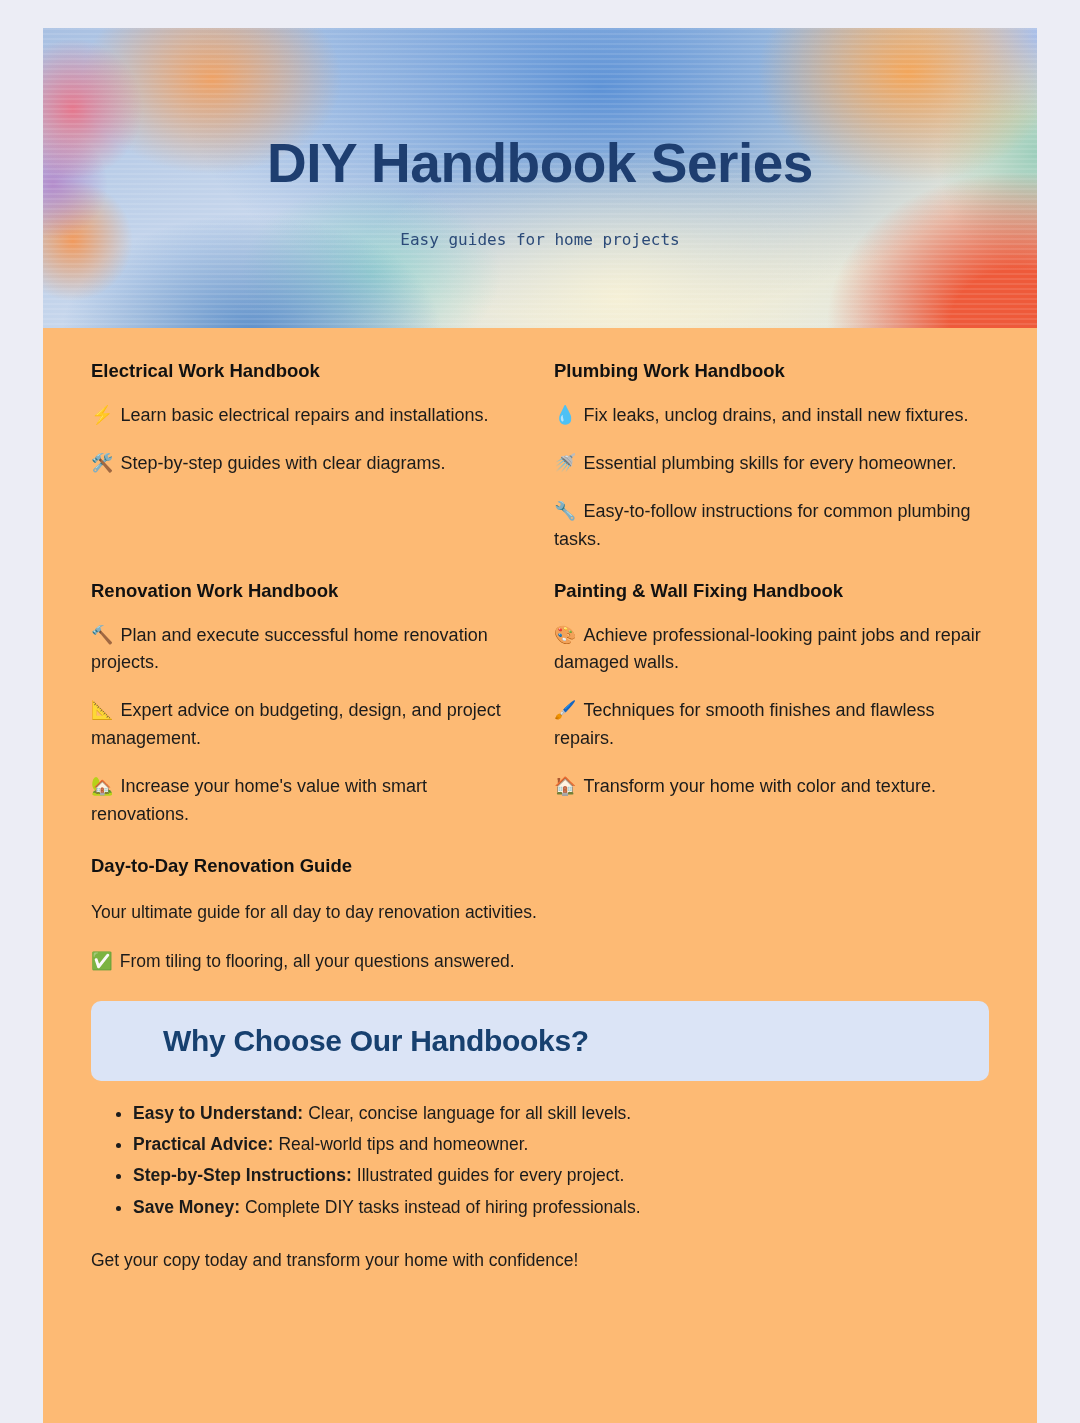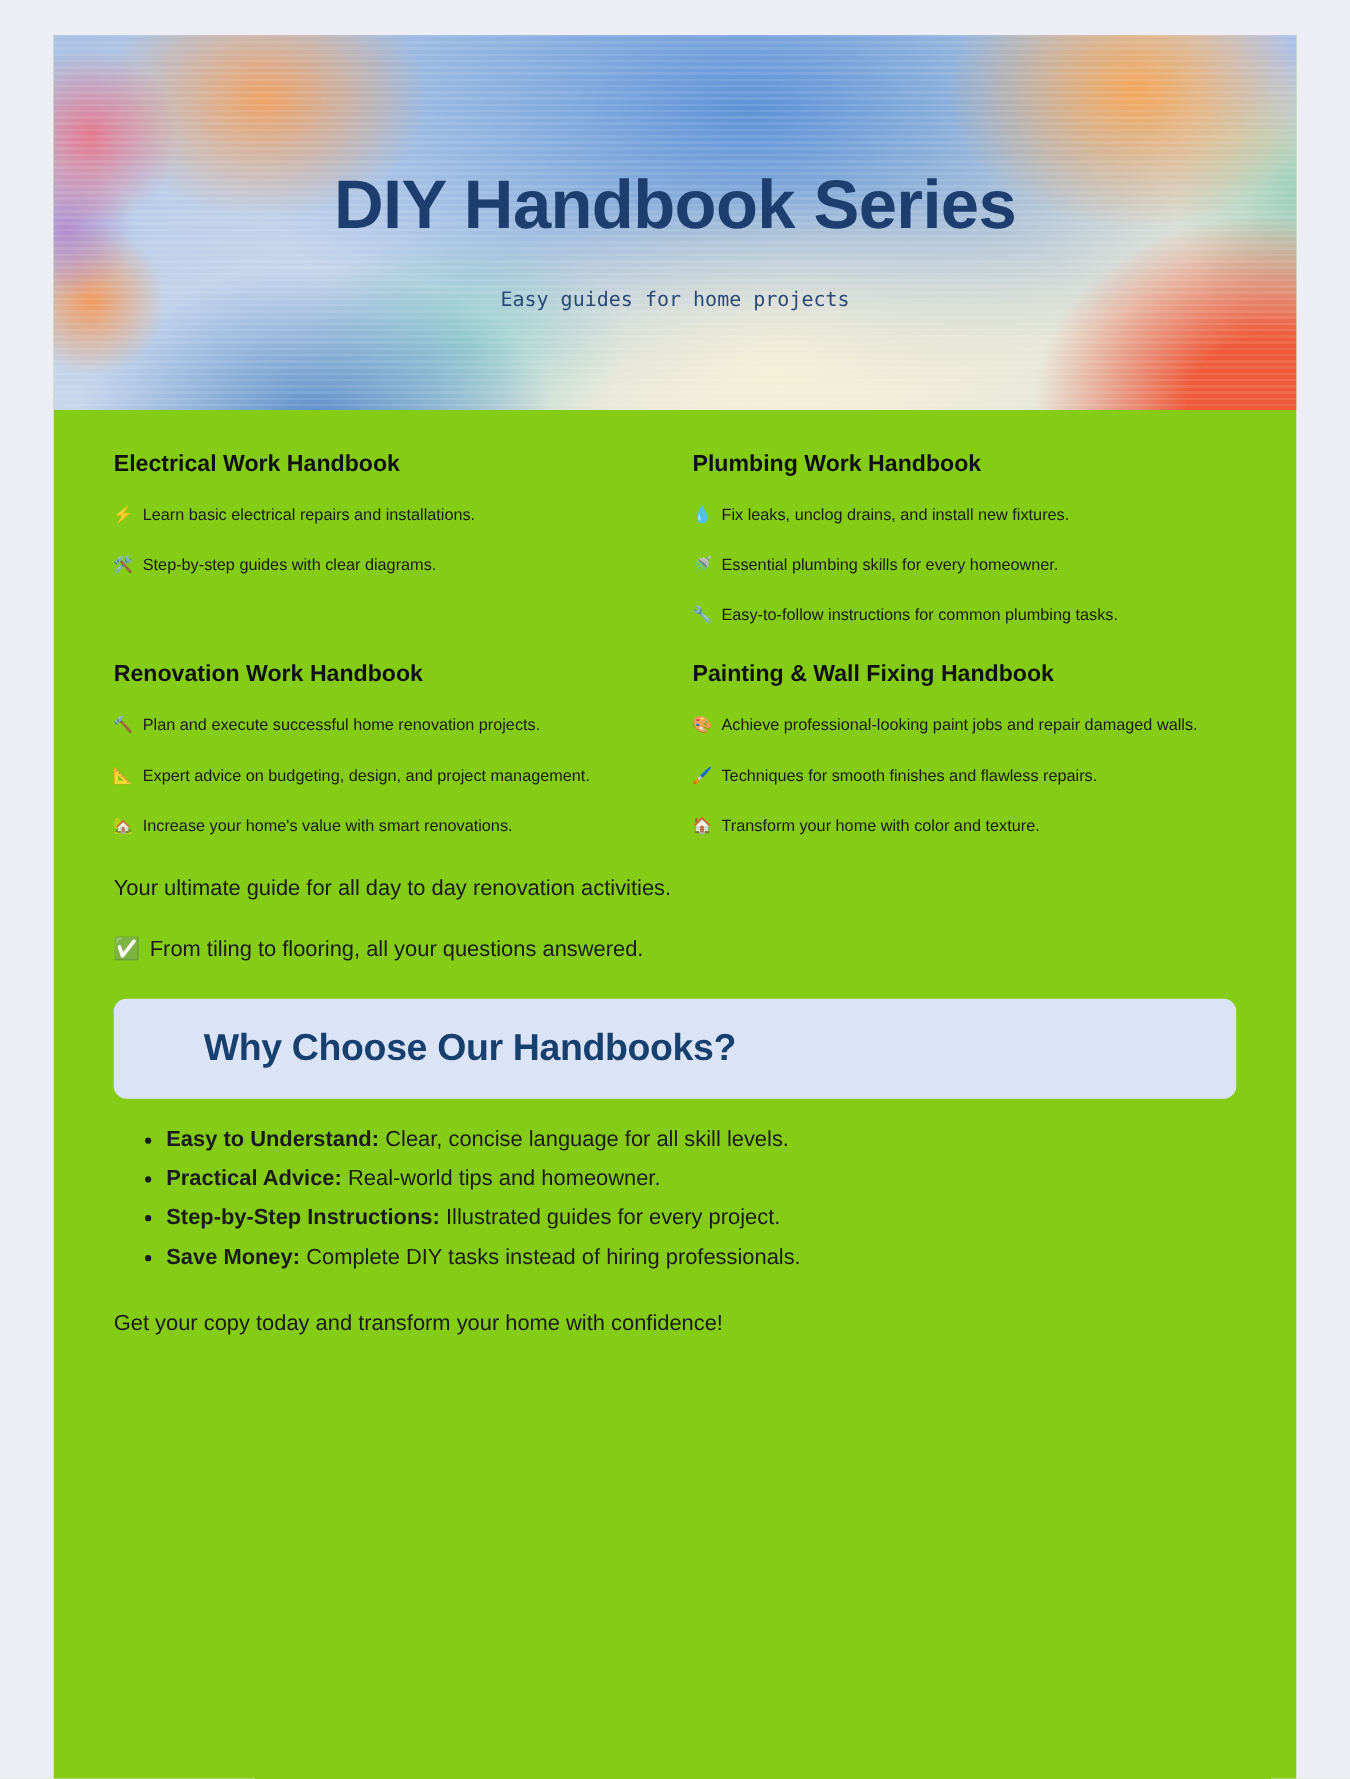--- a/index.html
+++ b/index.html
@@ -6,21 +6,21 @@
   html, body {
     width: 1080px;
     font-family: "Liberation Sans", sans-serif;
     background: #ecedf5;
   }
   body { height: 1423px; overflow: hidden; }
 
   .card {
     width: 994px;
     margin: 28px auto 0;
-    background: #84cc16;
+    background: #fdba74;
     min-height: 1395px;
   }
 
   
   .hero {
     position: relative;
     height: 300px;
     overflow: hidden;
     background:
       radial-gradient(circle 70px at 3% 27%, rgba(238,105,125,.85), rgba(238,105,125,0) 100%),
@@ -81,21 +81,21 @@
     column-gap: 28px;
     row-gap: 26px;
   }
   .section h3 {
     font-size: 18.5px;
     font-weight: 700;
     color: #111111;
     margin-bottom: 20px;
   }
   .section p, .item {
-    font-size: 13px;
+    font-size: 18px;
     line-height: 1.55;
     margin-bottom: 20px;
   }
   .item .icon { margin-right: 7px; }
   .section p:last-child { margin-bottom: 0; }
 
   .daily { margin-top: 26px; }
   .daily h3 {
     font-size: 18.5px;
     font-weight: 700;
@@ -205,20 +205,21 @@
           <span class="icon">🖌️</span><span>Techniques for smooth finishes and flawless repairs.</span>
         </p>
         <p class="item">
           <span class="icon">🏠</span><span>Transform your home with color and texture.</span>
         </p>
       </div>
 
     </div>
 
     <div class="daily">
+      <h3>Day-to-Day Renovation Guide</h3>
       <p>Your ultimate guide for all day to day renovation activities.</p>
       <p class="item">
         <span class="icon">✅</span><span>From tiling to flooring, all your questions answered.</span>
       </p>
     </div>
 
     <div class="why-box">
       <h2>Why Choose Our Handbooks?</h2>
     </div>
 

